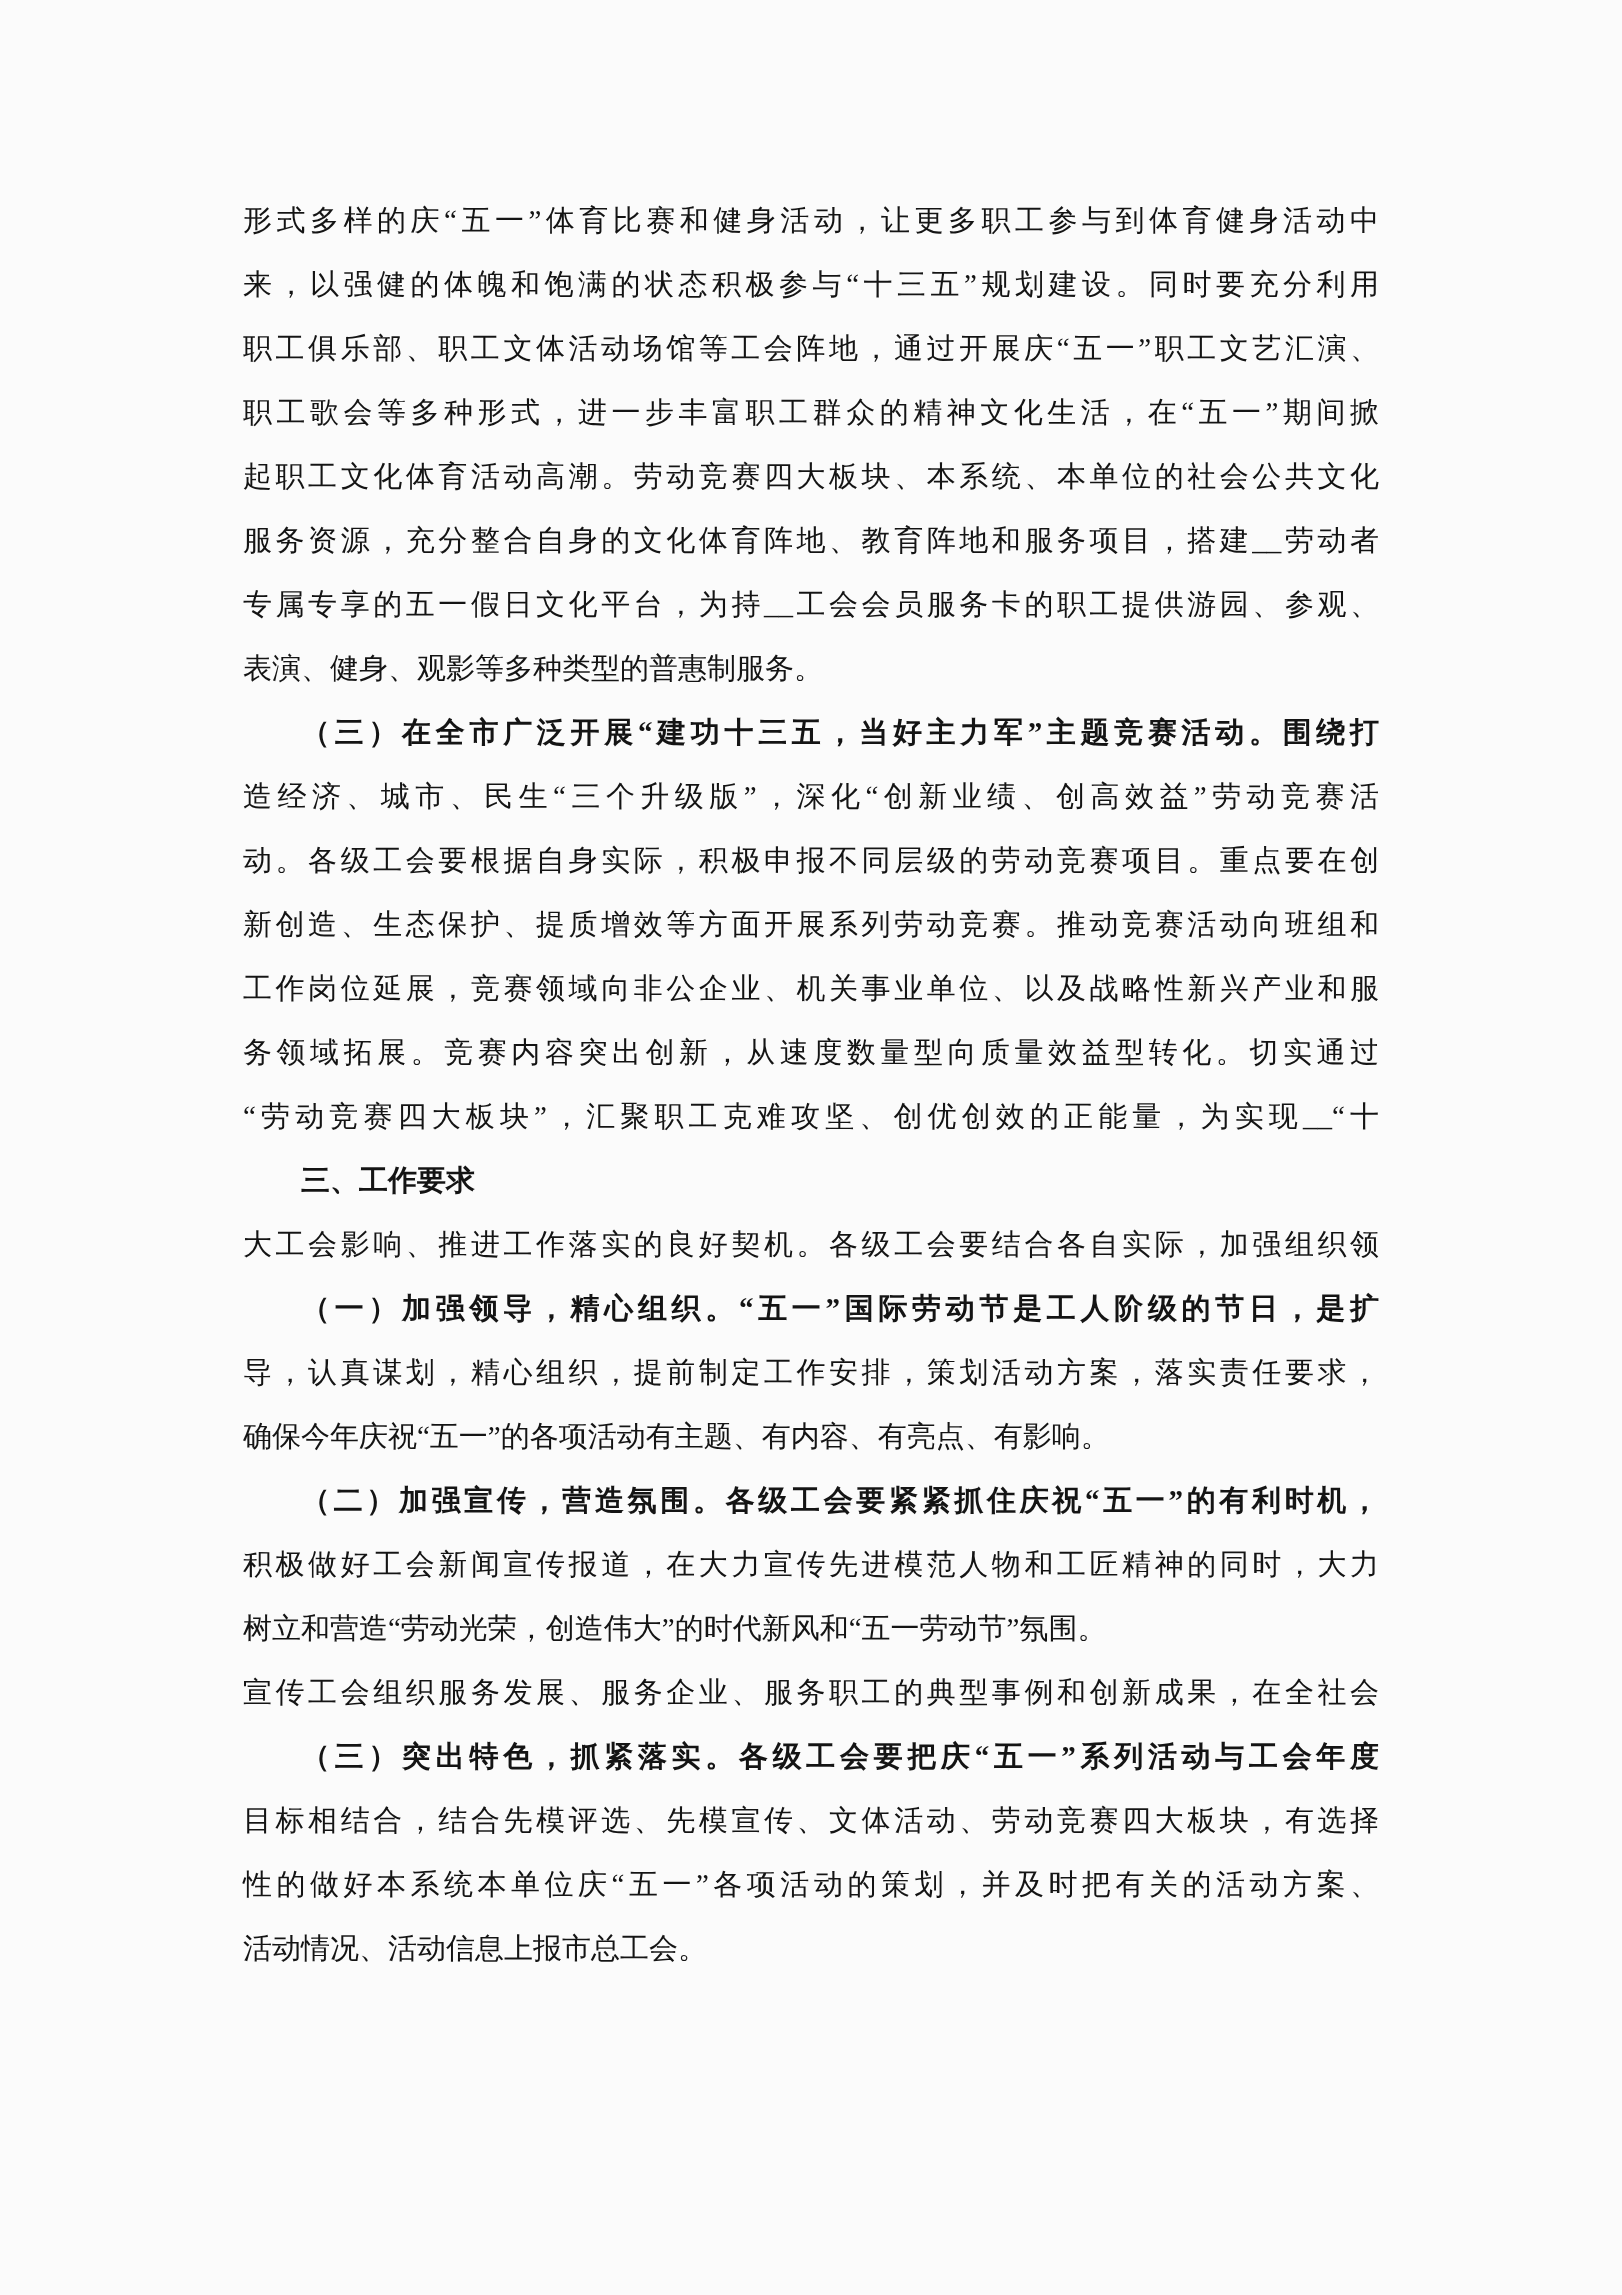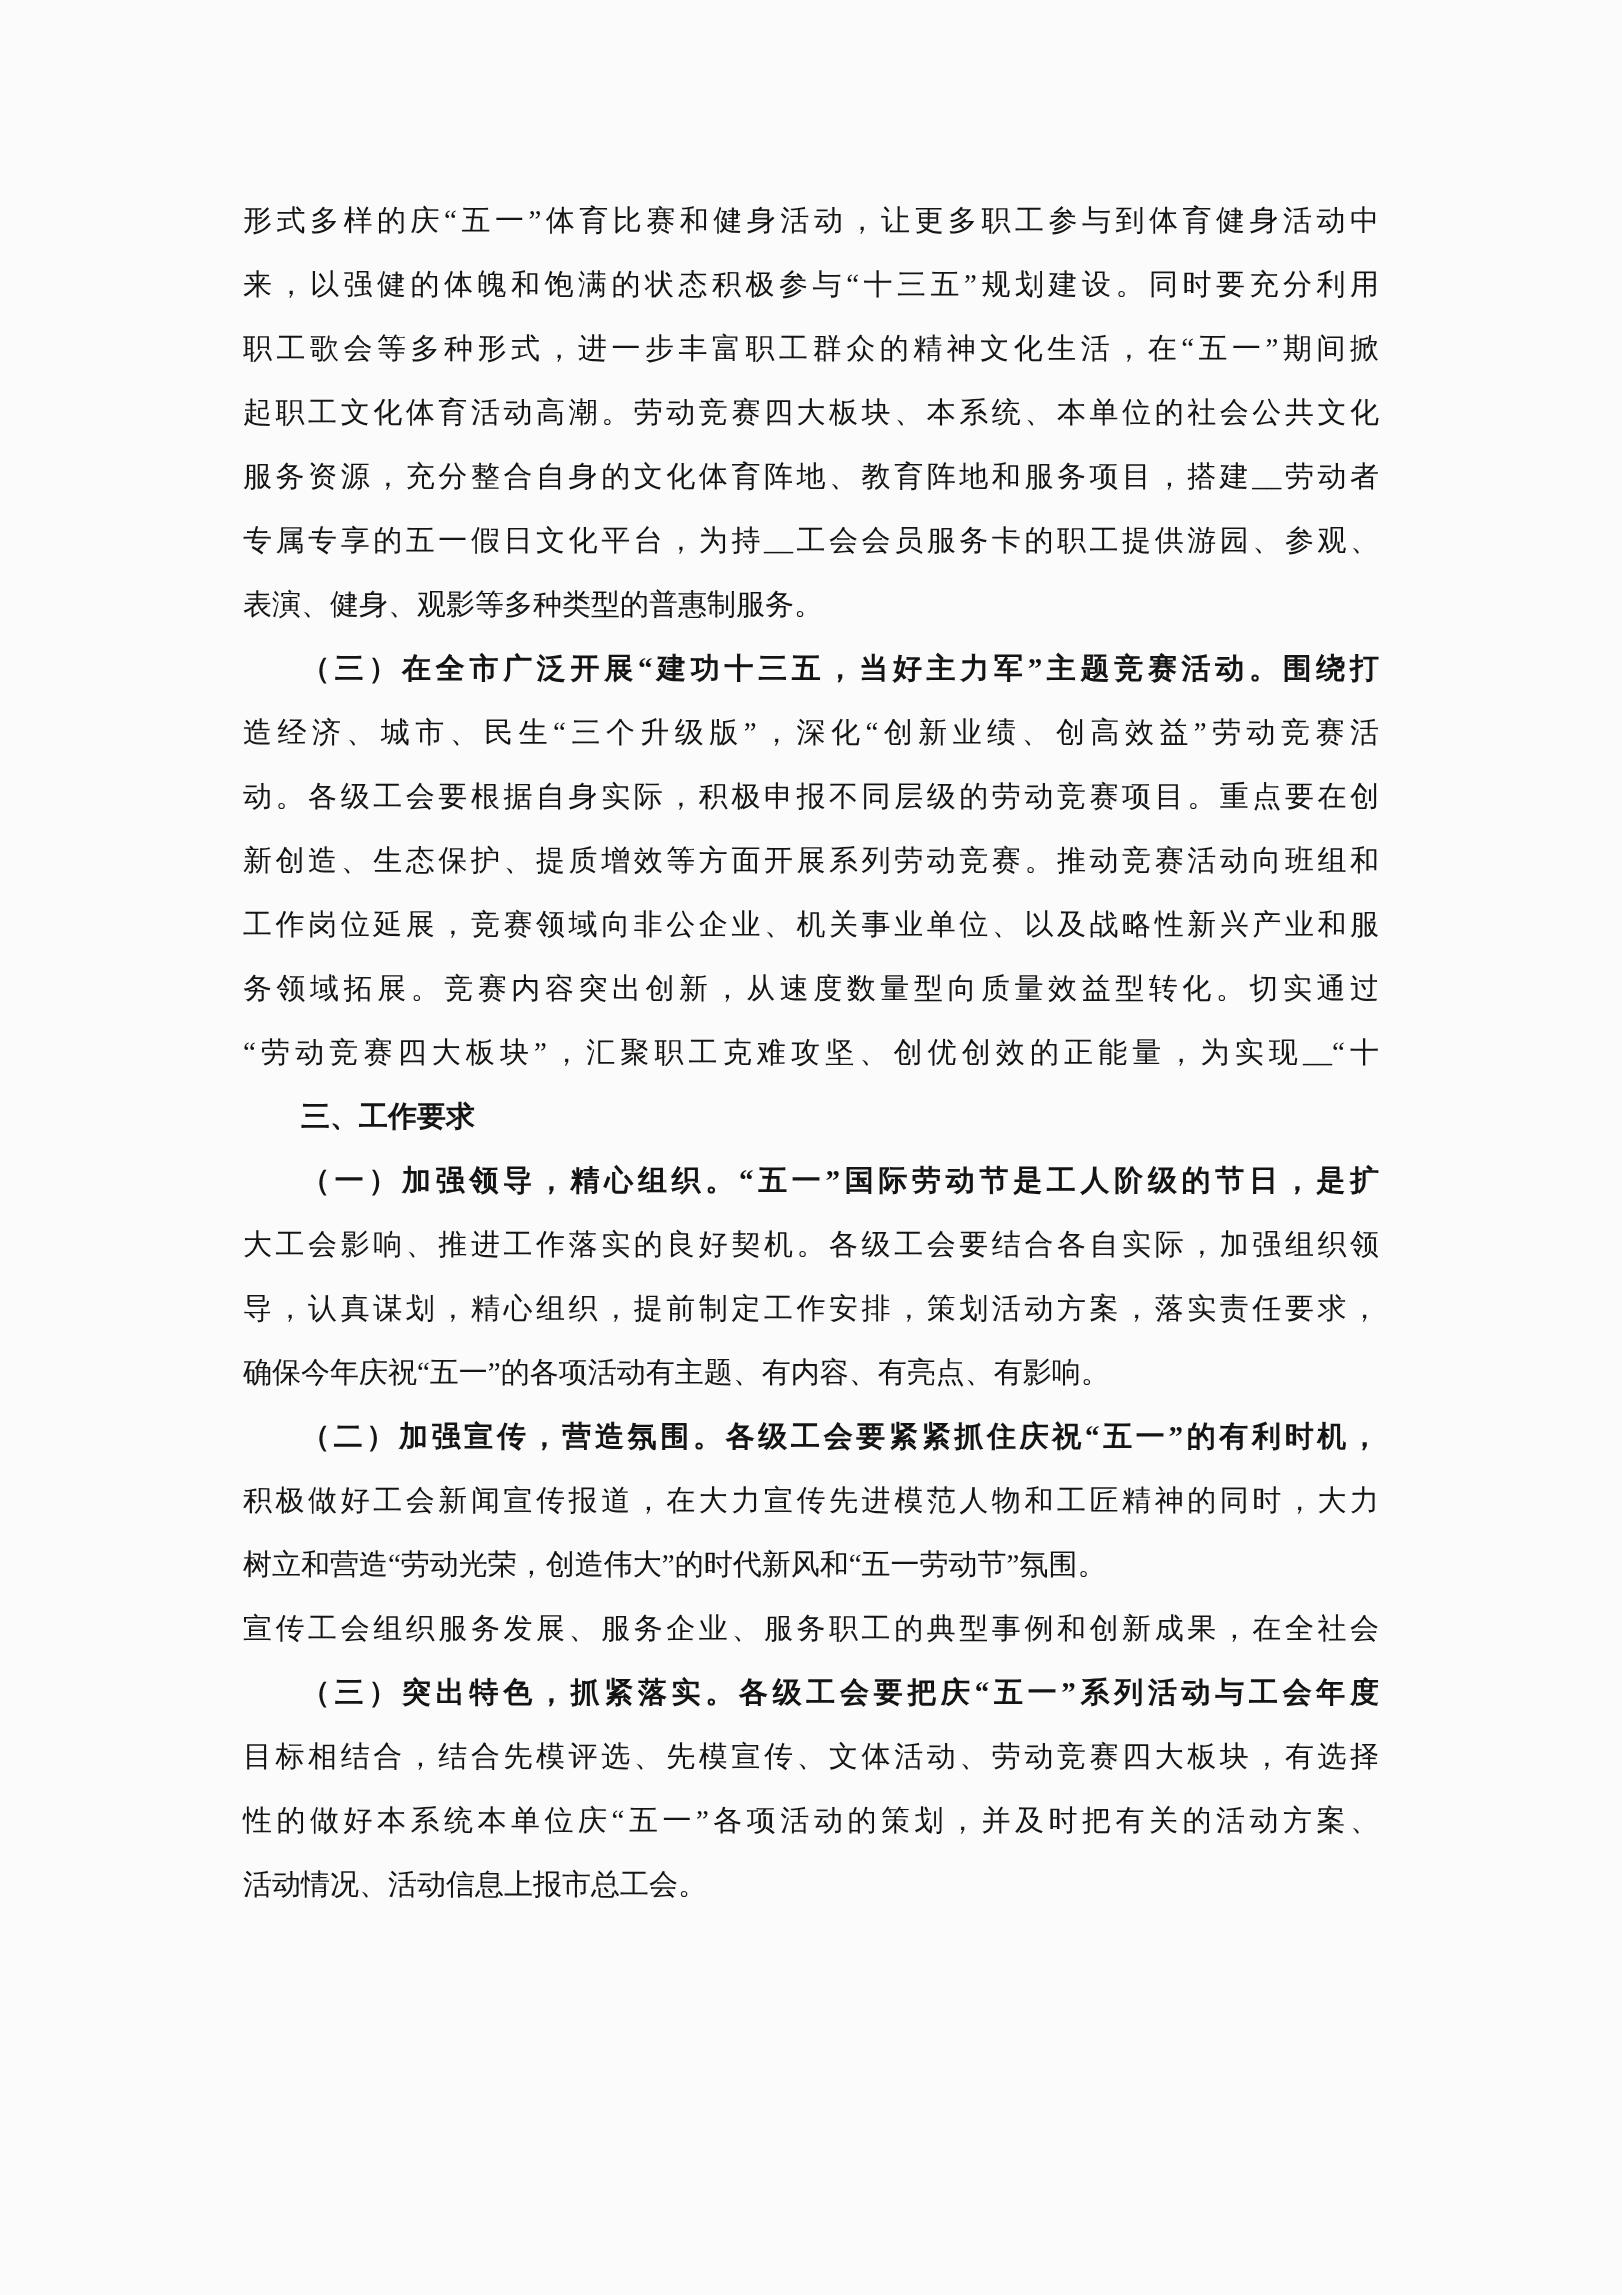--- a/index.html
+++ b/index.html
@@ -44,35 +44,36 @@
     font-weight: bold;
   }
 </style>
 </head>
 <body style="background: rgb(251, 251, 251);">
 
 <div class="page">
   <div class="text-block" id="text-block" style="color: rgb(20, 20, 20);">
       <div class="line stretch">形式多样的庆“五一”体育比赛和健身活动，让更多职工参与到体育健身活动中</div>
       <div class="line stretch">来，以强健的体魄和饱满的状态积极参与“十三五”规划建设。同时要充分利用</div>
+      <div class="line stretch">职工俱乐部、职工文体活动场馆等工会阵地，通过开展庆“五一”职工文艺汇演、</div>
       <div class="line stretch">职工歌会等多种形式，进一步丰富职工群众的精神文化生活，在“五一”期间掀</div>
       <div class="line stretch">起职工文化体育活动高潮。劳动竞赛四大板块、本系统、本单位的社会公共文化</div>
       <div class="line stretch">服务资源，充分整合自身的文化体育阵地、教育阵地和服务项目，搭建__劳动者</div>
       <div class="line stretch">专属专享的五一假日文化平台，为持__工会会员服务卡的职工提供游园、参观、</div>
       <div class="line">表演、健身、观影等多种类型的普惠制服务。</div>
       <div class="line indent stretch">（三）在全市广泛开展“建功十三五，当好主力军”主题竞赛活动。围绕打</div>
       <div class="line stretch">造经济、城市、民生“三个升级版”，深化“创新业绩、创高效益”劳动竞赛活</div>
       <div class="line stretch">动。各级工会要根据自身实际，积极申报不同层级的劳动竞赛项目。重点要在创</div>
       <div class="line stretch">新创造、生态保护、提质增效等方面开展系列劳动竞赛。推动竞赛活动向班组和</div>
       <div class="line stretch">工作岗位延展，竞赛领域向非公企业、机关事业单位、以及战略性新兴产业和服</div>
       <div class="line stretch">务领域拓展。竞赛内容突出创新，从速度数量型向质量效益型转化。切实通过</div>
       <div class="line stretch">“劳动竞赛四大板块”，汇聚职工克难攻坚、创优创效的正能量，为实现__“十</div>
       <div class="line indent">三、工作要求</div>
+      <div class="line stretch">大工会影响、推进工作落实的良好契机。各级工会要结合各自实际，加强组织领</div>
       <div class="line indent stretch">（一）加强领导，精心组织。“五一”国际劳动节是工人阶级的节日，是扩</div>
-      <div class="line stretch">大工会影响、推进工作落实的良好契机。各级工会要结合各自实际，加强组织领</div>
       <div class="line stretch">导，认真谋划，精心组织，提前制定工作安排，策划活动方案，落实责任要求，</div>
       <div class="line">确保今年庆祝“五一”的各项活动有主题、有内容、有亮点、有影响。</div>
       <div class="line indent stretch">（二）加强宣传，营造氛围。各级工会要紧紧抓住庆祝“五一”的有利时机，</div>
       <div class="line stretch">积极做好工会新闻宣传报道，在大力宣传先进模范人物和工匠精神的同时，大力</div>
       <div class="line">树立和营造“劳动光荣，创造伟大”的时代新风和“五一劳动节”氛围。</div>
       <div class="line stretch">宣传工会组织服务发展、服务企业、服务职工的典型事例和创新成果，在全社会</div>
       <div class="line indent stretch">（三）突出特色，抓紧落实。各级工会要把庆“五一”系列活动与工会年度</div>
       <div class="line stretch">目标相结合，结合先模评选、先模宣传、文体活动、劳动竞赛四大板块，有选择</div>
       <div class="line stretch">性的做好本系统本单位庆“五一”各项活动的策划，并及时把有关的活动方案、</div>
       <div class="line">活动情况、活动信息上报市总工会。</div>

